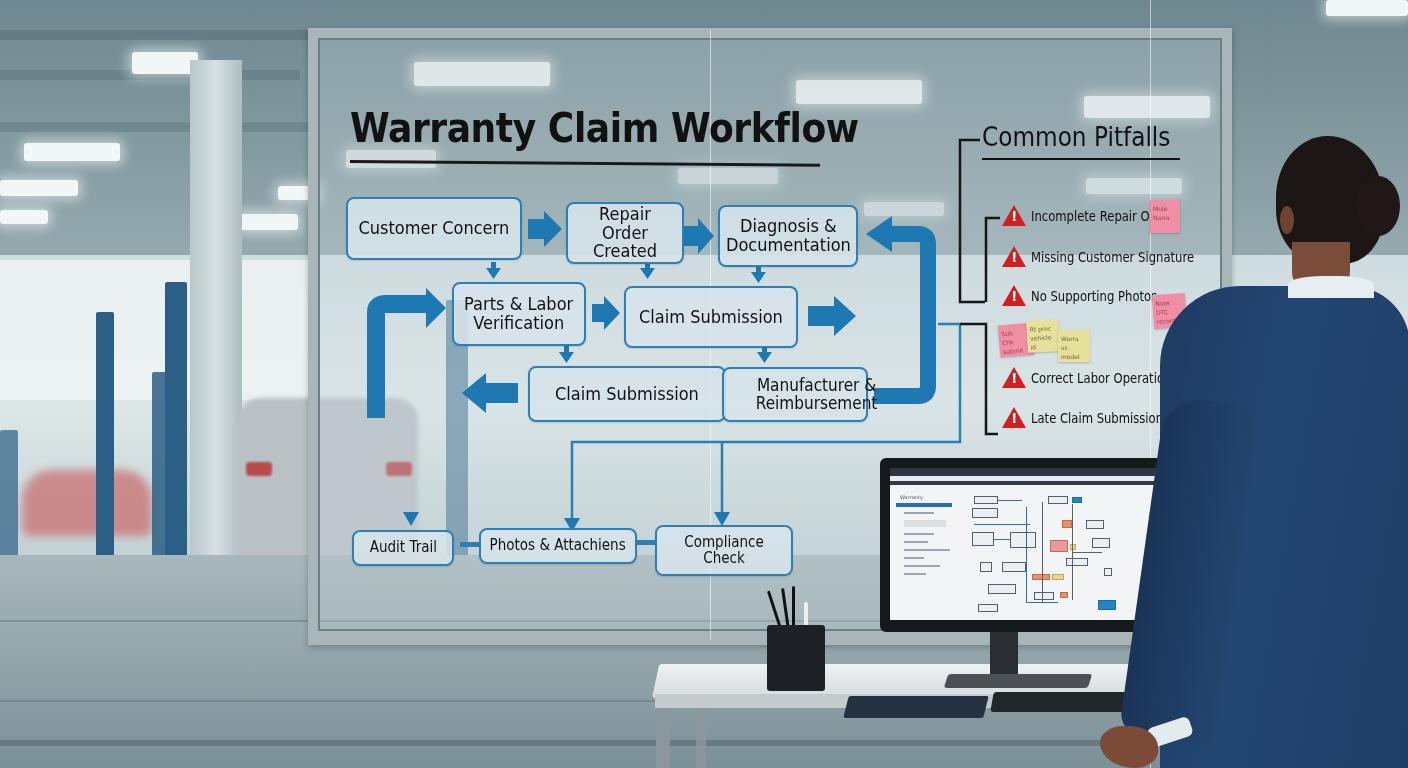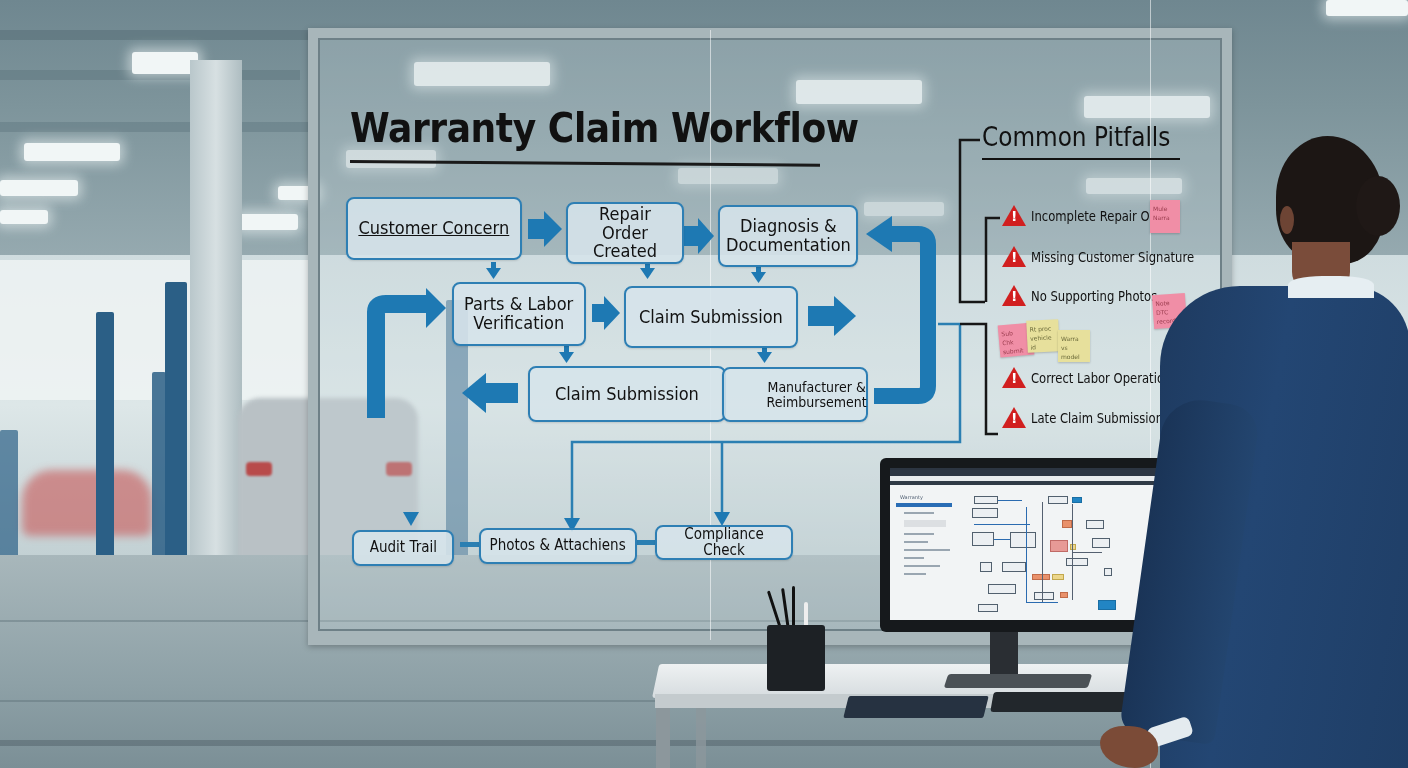--- a/index.html
+++ b/index.html
@@ -69,21 +69,21 @@
       display: flex; align-items: center; justify-content: center;
       text-align: center;
       color: #111; font-weight: 500;
       font-family: "DejaVu Sans", sans-serif;
       line-height: 1.05;
       box-shadow: 0 1px 2px rgba(0,0,0,.12);
       cursor: pointer;
     }
     .node span { display: block; white-space: pre-line; transform: scaleX(.9); }
     .n-lg { font-size: 18px; }
-    .n-md { font-size: 14px; padding-left: 44px; }
+    .n-md { font-size: 17px; padding-left: 44px; }
     .n-sm { font-size: 15px; }
 
     svg.overlay { position: absolute; left: 0; top: 0; }
 
     
     .pit-title {
       position: absolute; left: 982px; top: 121px; font-size: 27px; font-weight: 500; color: #111;
       font-family: "DejaVu Sans", sans-serif; transform: scaleX(.86); transform-origin: left;
     }
     .pit-underline { position: absolute; left: 982px; top: 158px; width: 198px; height: 2px; background: #111; }
@@ -268,21 +268,21 @@
   <rect x="460" y="542" width="20" height="5" fill="#2b7fb2"></rect>
   <rect x="636" y="540" width="20" height="5" fill="#2b7fb2"></rect>
 
   <g fill="none" stroke="#161616" stroke-width="2.5">
     <path d="M980,140 L960,140 L960,302 L985,302"></path>
     <path d="M1000,218 L986,218 L986,302"></path>
     <path d="M960,324 L986,324 L986,434 L998,434"></path>
   </g>
 </svg>
 
-<div class="node n-lg" style="left:346px;top:197px;width:176px;height:63px;text-decoration:underline;">
+<div class="node n-lg" style="left:346px;top:197px;width:176px;height:63px;">
   <span>Customer Concern</span>
 </div>
 <div class="node n-lg" style="left:566px;top:202px;width:118px;height:62px;">
   <span>Repair Order
 Created</span>
 </div>
 <div class="node n-lg" style="left:718px;top:205px;width:140px;height:62px;">
   <span>Diagnosis &amp;
 Documentation</span>
 </div>
@@ -299,21 +299,21 @@
 <div class="node n-md" style="left:722px;top:367px;width:146px;height:55px;">
   <span>Manufacturer &amp;
 Reimbursement</span>
 </div>
 <div class="node n-sm" style="left:352px;top:530px;width:102px;height:36px;">
   <span>Audit Trail</span>
 </div>
 <div class="node n-sm" style="left:479px;top:528px;width:158px;height:36px;">
   <span>Photos &amp; Attachiens</span>
 </div>
-<div class="node n-sm" style="left:655px;top:525px;width:138px;height:35px;">
+<div class="node n-sm" style="left:655px;top:525px;width:138px;height:51px;">
   <span>Compliance Check</span>
 </div>
 
 <h2 class="pit-title">Common Pitfalls</h2>
 <div class="pit-underline"></div>
 
 <div class="pit-item" style="left:1002px;top:205px;">
   <span class="warn"></span>
   <span class="txt">Incomplete Repair Order</span>
 </div>

